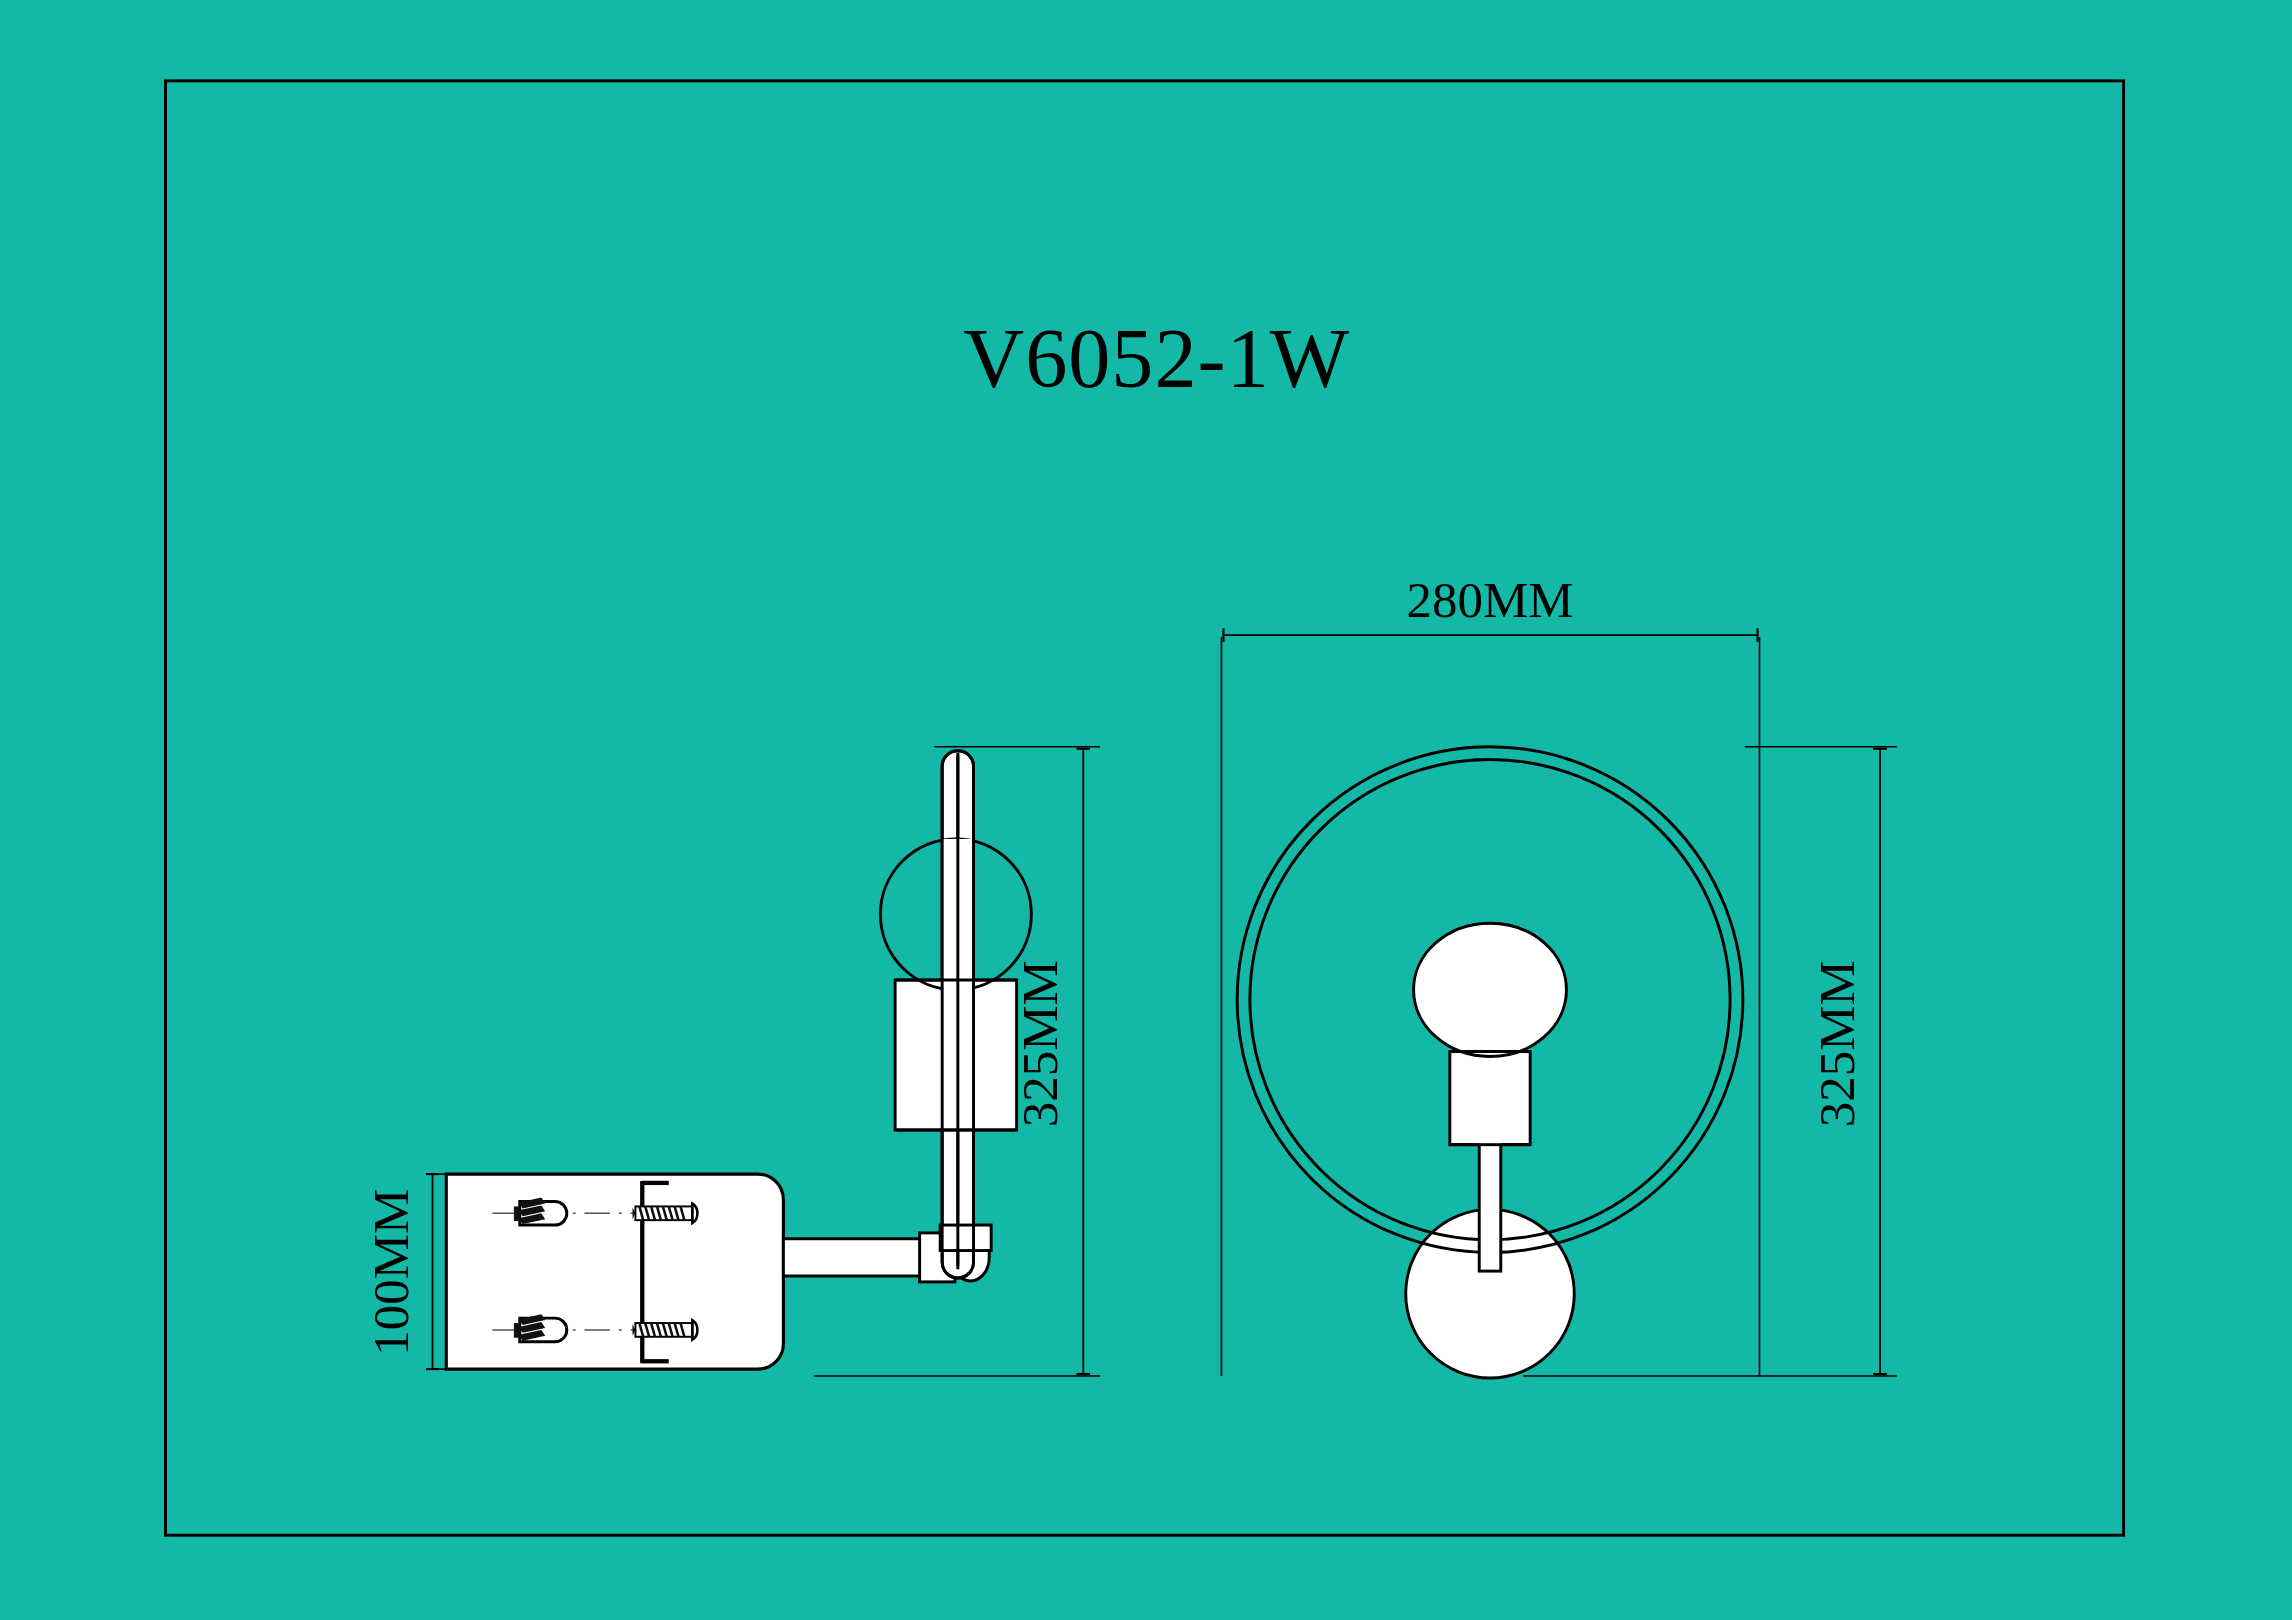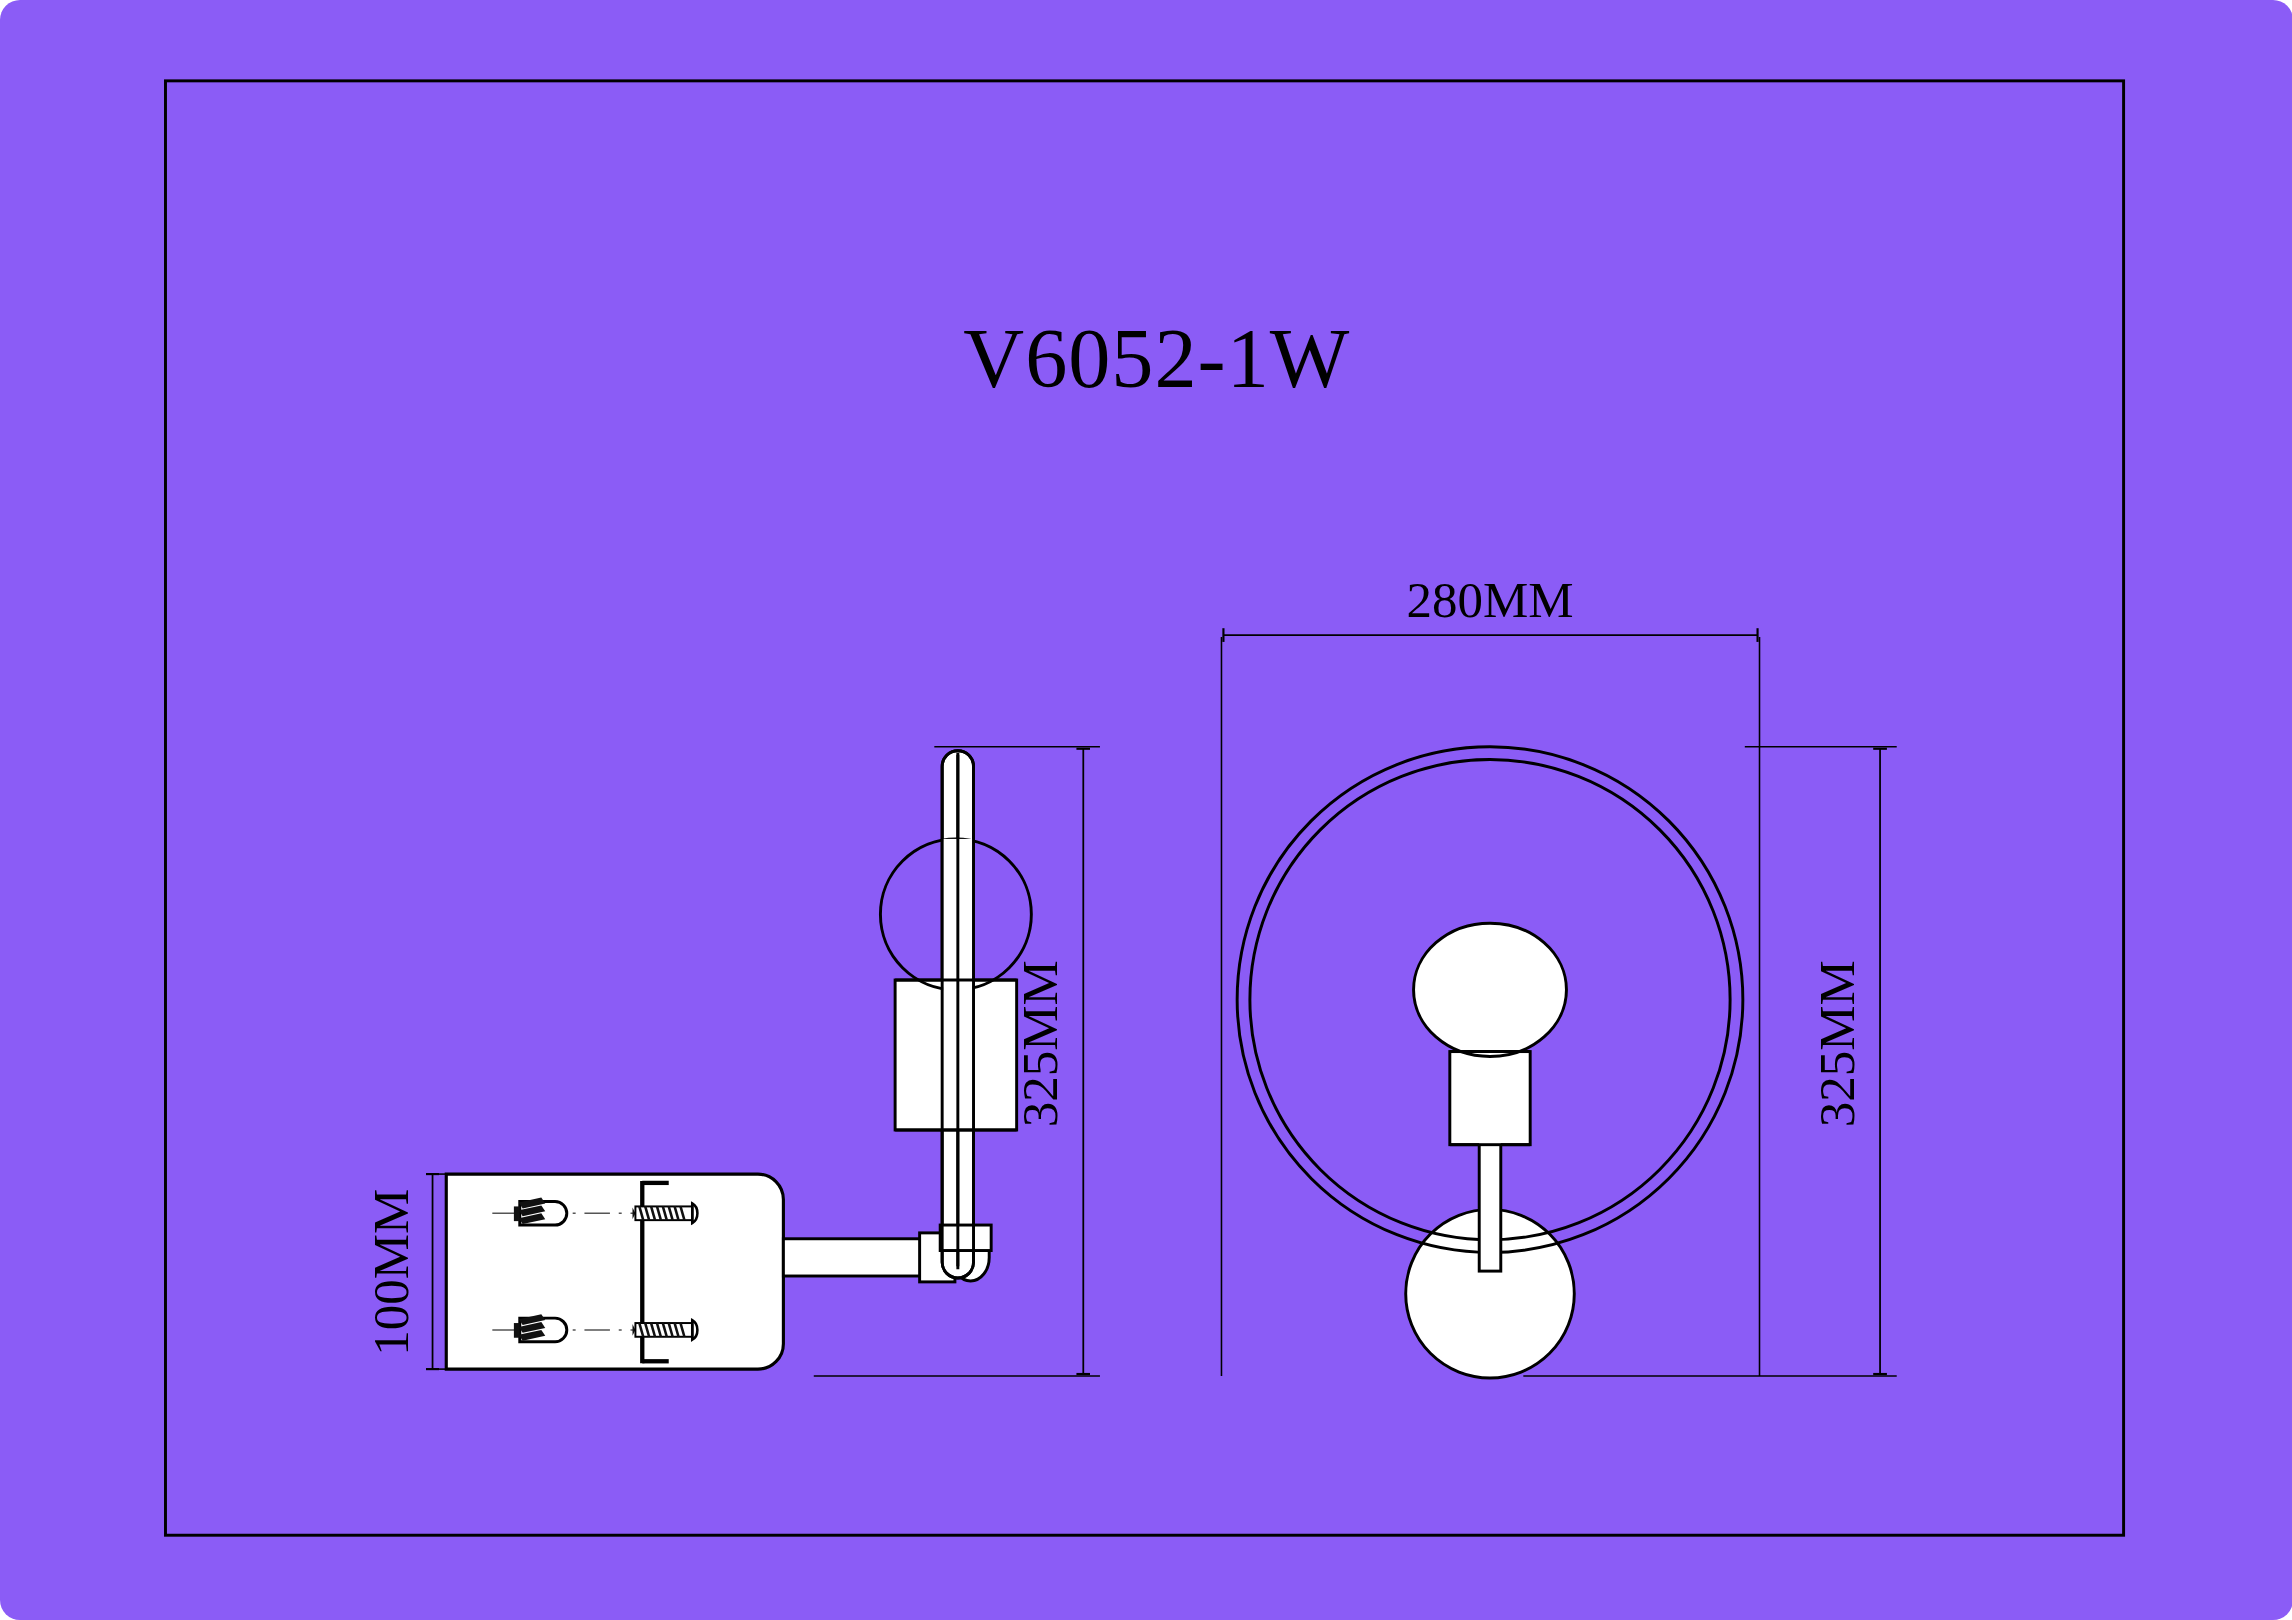--- a/index.html
+++ b/index.html
@@ -10,22 +10,21 @@
   body {
     width: 2293px;
     height: 1620px;
     font-family: "Liberation Serif", "DejaVu Serif", serif;
     overflow: hidden;
   }
   #sheet {
     position: relative;
     width: 2293px;
     height: 1620px;
-    background: #8b5cf6;
-    border-radius: 20px;
+    background: #14b8a6;
   }
   #drawing-svg {
     position: absolute;
     left: 0;
     top: 0;
     width: 2293px;
     height: 1620px;
     display: block;
   }
   .txt {

